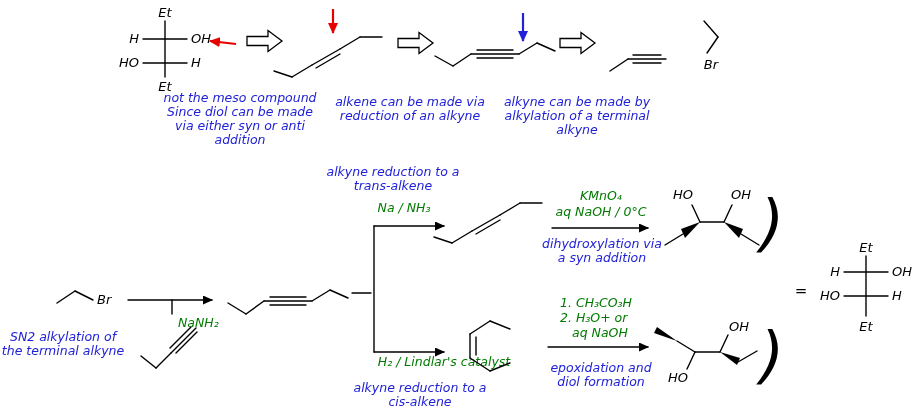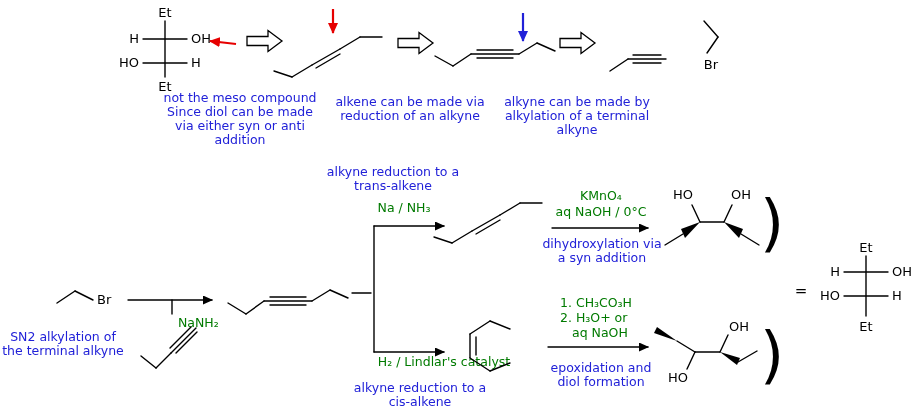--- a/index.html
+++ b/index.html
@@ -1,16 +1,16 @@
 <!DOCTYPE html>
 <html style="--c-black: #000000; --c-blue: #2121d8; --c-green: #007a00; --c-red: #e60000;"><head>
 <meta charset="utf-8">
 <style>
   html,body{margin:0;padding:0;background:#ffffff;}
-  .stage{width:921px;height:417px;position:relative;background:#fff;}
+  .stage{width:921px;height:417px;position:relative;background:#fff;font-style:italic;}
   svg text{font-family:"DejaVu Sans","Liberation Sans",sans-serif;}
   .cap{fill:var(--c-blue,#2121d8);font-size:12.5px;text-anchor:middle;}
   .rg{fill:var(--c-green,#007a00);font-size:12.5px;text-anchor:middle;}
   .rgl{fill:var(--c-green,#007a00);font-size:12.5px;text-anchor:start;}
   .lbl{fill:var(--c-black,#000);font-size:13px;text-anchor:middle;}
   .lbl-e{text-anchor:end;}
   .lbl-s{text-anchor:start;}
   .bond{stroke:var(--c-black,#000);stroke-width:1.4;stroke-linecap:round;fill:none;}
   .wedge{fill:var(--c-black,#000);stroke:none;}
   .rline{stroke:var(--c-red,#e60000);stroke-width:2.2;fill:none;}

